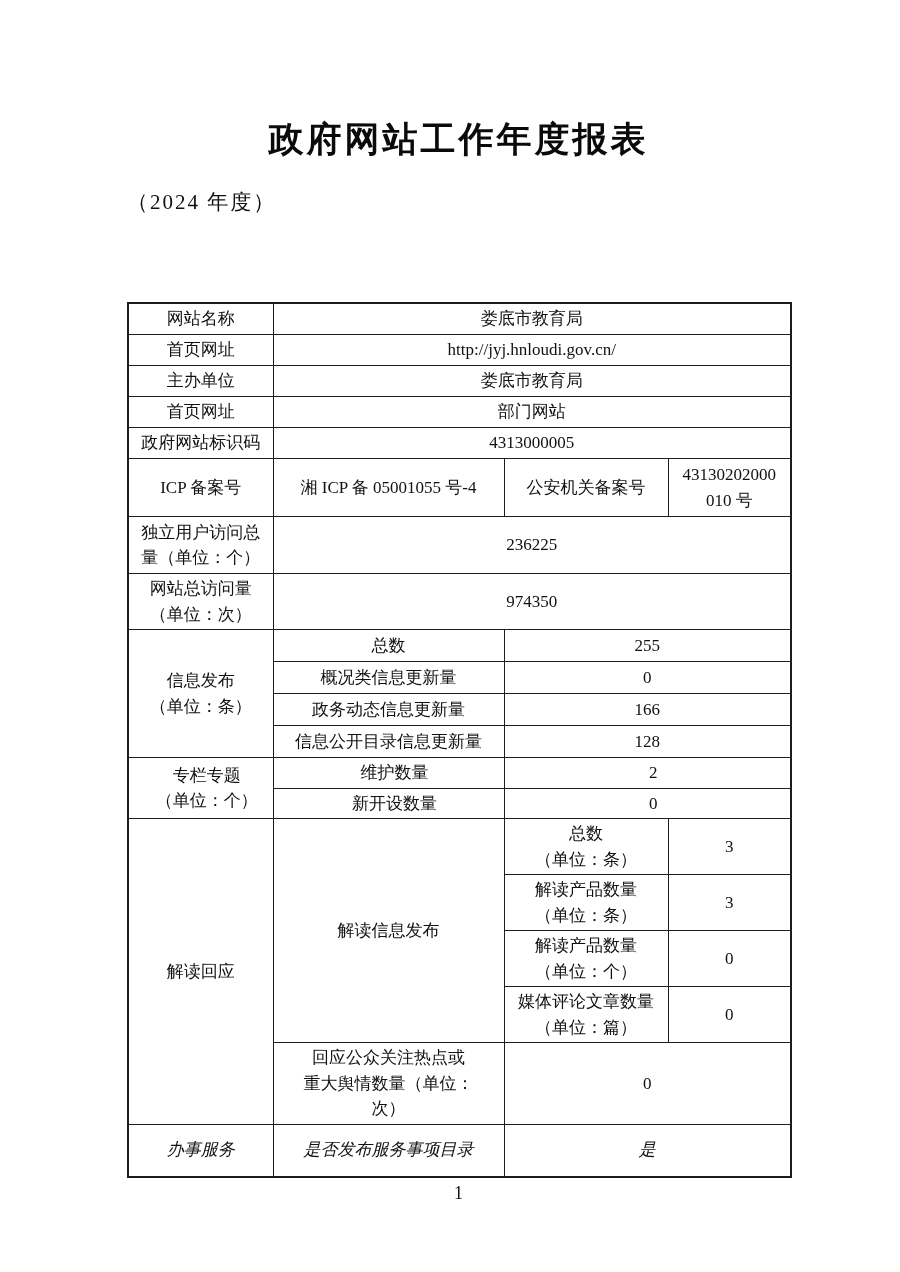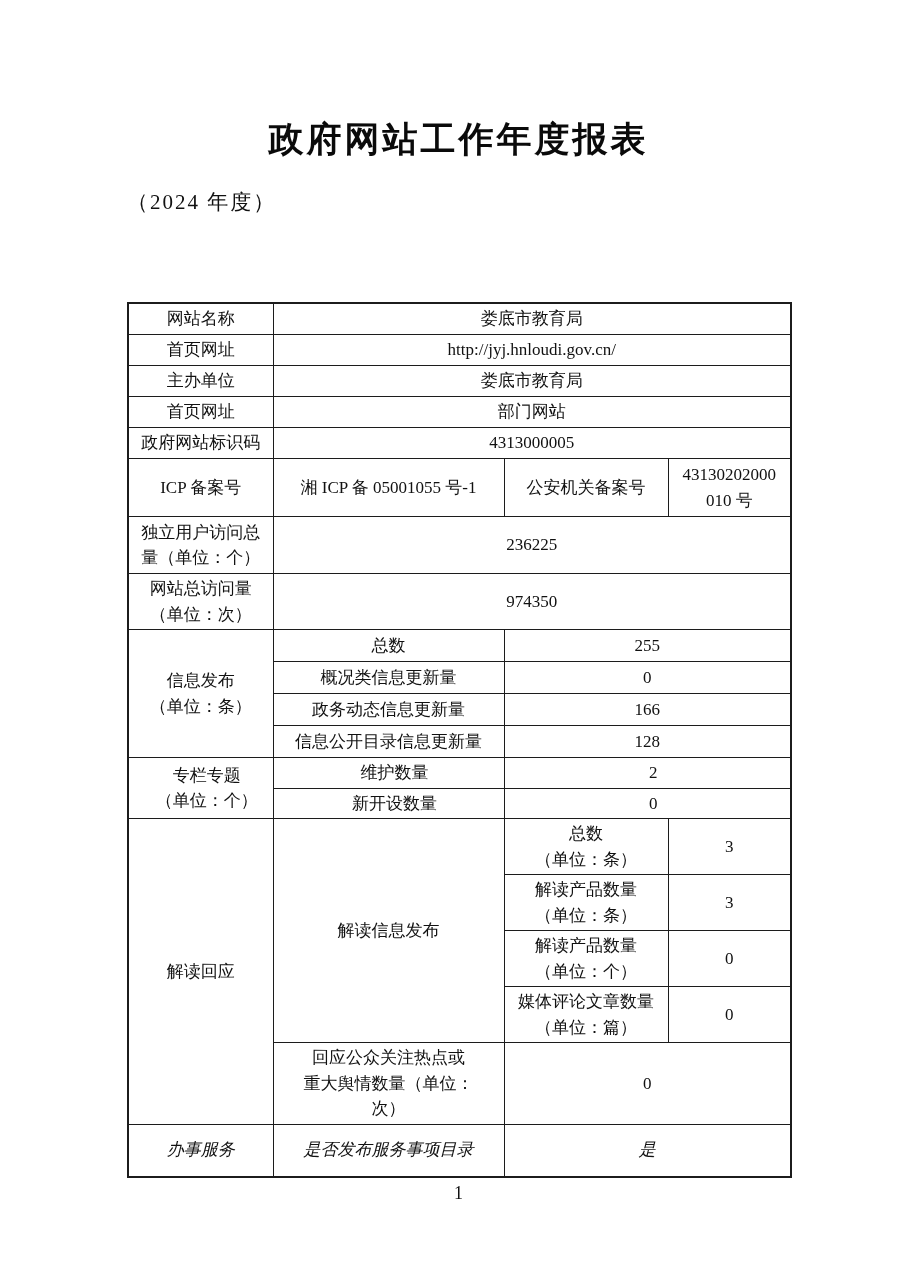--- a/index.html
+++ b/index.html
@@ -121,21 +121,21 @@
       <tr class="h30">
         <td>首页网址</td>
         <td colspan="3">部门网站</td>
       </tr>
       <tr class="h30">
         <td>政府网站标识码</td>
         <td colspan="3">4313000005</td>
       </tr>
       <tr class="h57">
         <td>ICP 备案号</td>
-        <td>湘 ICP 备 05001055 号-1</td>
+        <td>湘 ICP 备 05001055 号-4</td>
         <td>公安机关备案号</td>
         <td>43130202000
 010 号</td>
       </tr>
       <tr class="h56">
         <td>独立用户访问总
 量（单位：个）</td>
         <td colspan="3">236225</td>
       </tr>
       <tr class="h55">

